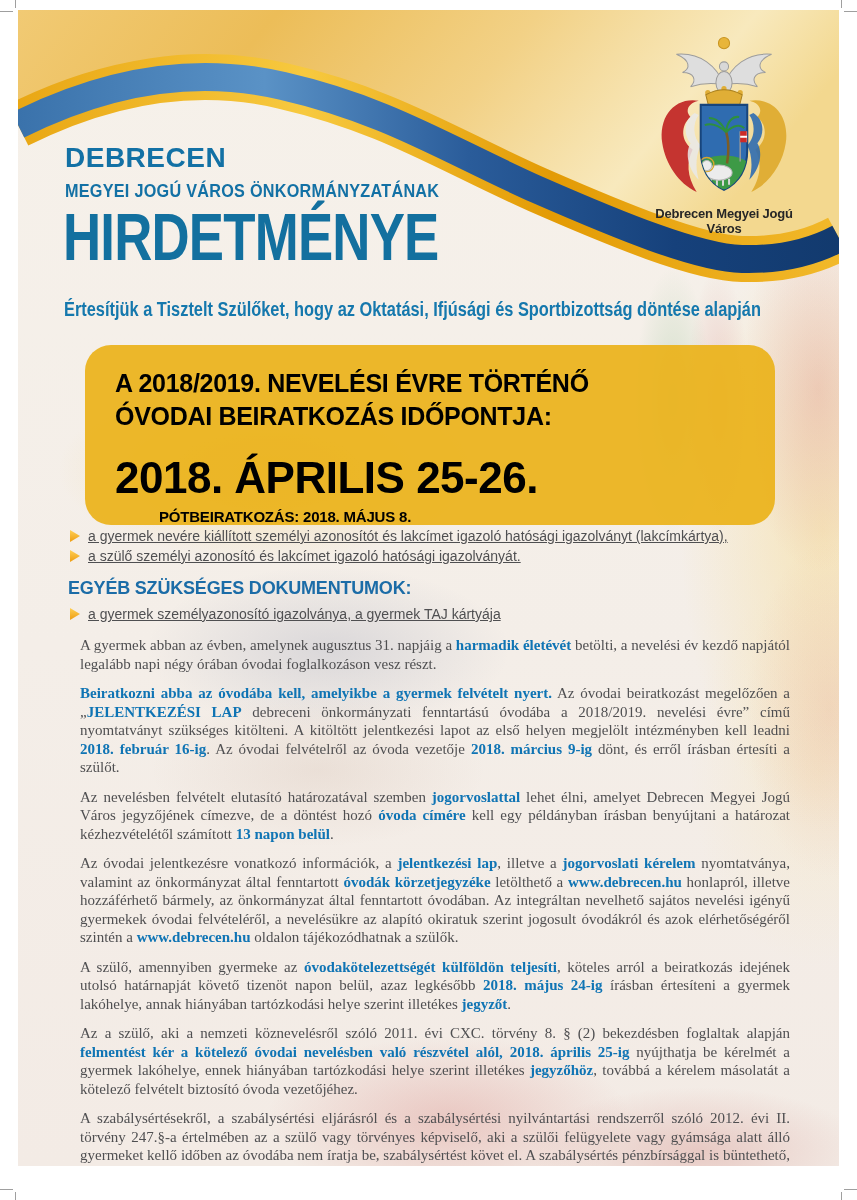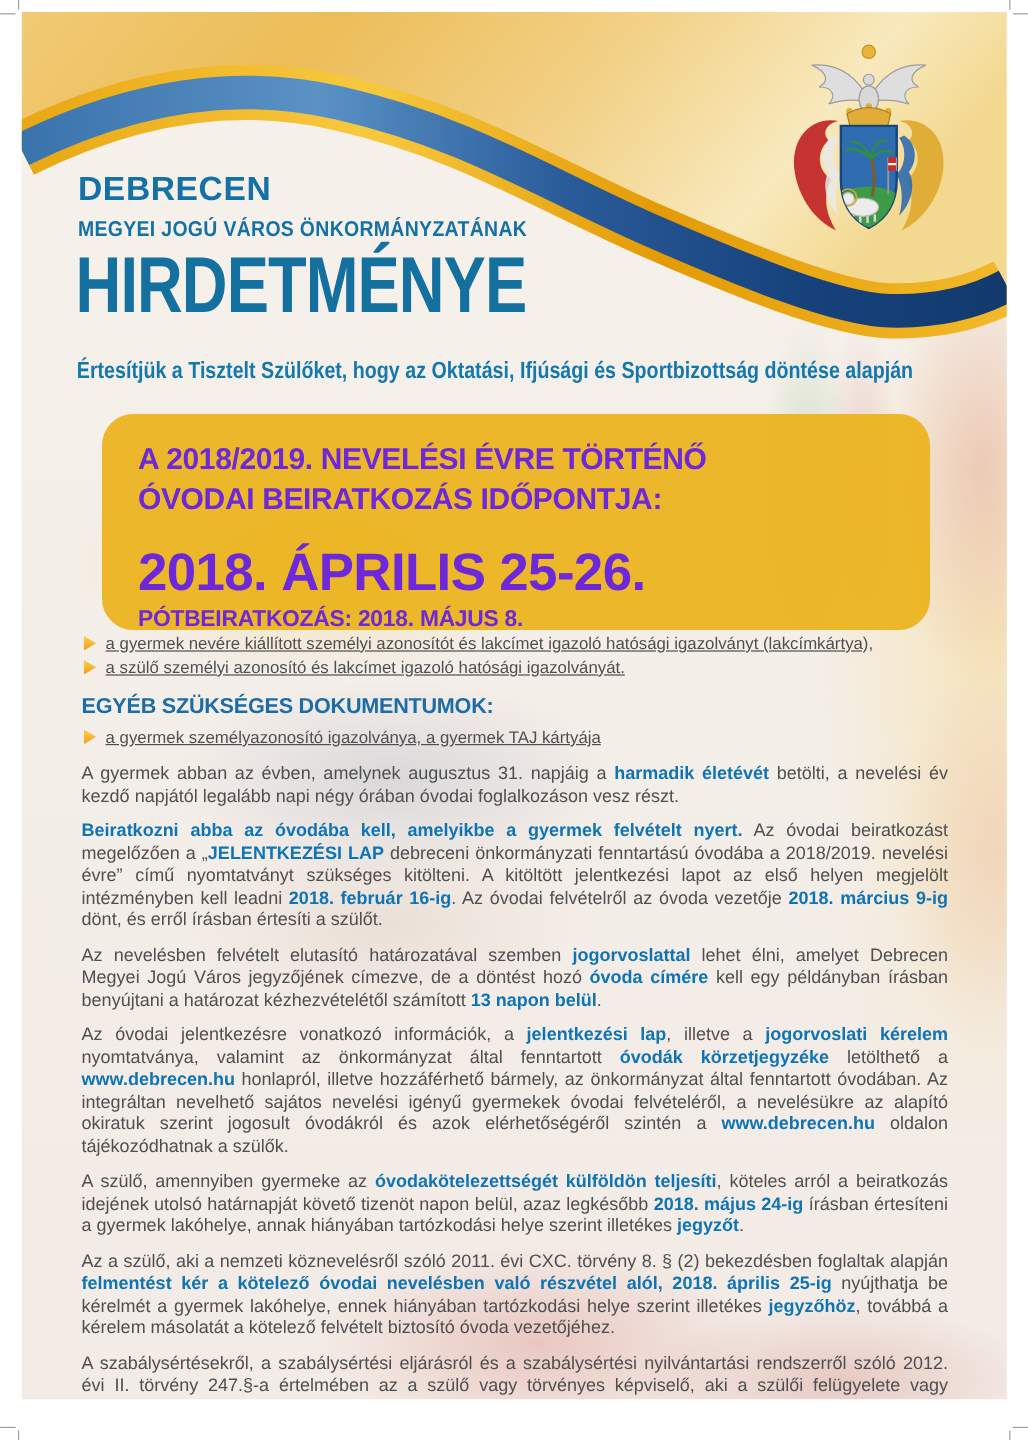--- a/index.html
+++ b/index.html
@@ -35,35 +35,35 @@
   .emblem-caption{margin-top:2px;font-size:13px;font-weight:bold;color:#262626;letter-spacing:-0.2px;}
   
   .city{position:absolute;left:47px;top:132px;font-size:28px;font-weight:bold;color:#1371a5;letter-spacing:0.5px;}
   .org{position:absolute;left:47px;top:171px;font-size:18px;font-weight:bold;color:#1371a5;white-space:nowrap;transform:scaleX(.9);transform-origin:0 0;letter-spacing:0.3px;}
   .big-title{position:absolute;left:45px;top:193px;font-size:66px;font-weight:bold;color:#13709f;white-space:nowrap;transform:scaleX(.8);transform-origin:0 0;letter-spacing:-1px;line-height:68px;}
   .lead{position:absolute;left:46px;top:288px;font-size:19.5px;font-weight:bold;color:#1578ad;white-space:nowrap;transform:scaleX(.84);transform-origin:0 0;}
   
   .date-box{
     position:absolute;left:67px;top:335px;width:690px;height:180px;border-radius:26px;
     background:rgba(235,179,27,0.93);
-    color:#6d28d9;padding:22px 0 0 30px;box-sizing:border-box;
+    color:#000000;padding:22px 0 0 30px;box-sizing:border-box;
   }
   .date-box .l1{font-size:25px;font-weight:bold;line-height:33px;letter-spacing:-0.3px;}
   .date-box .date{font-size:44px;font-weight:bold;line-height:54px;letter-spacing:-0.5px;margin-top:18px;}
-  .date-box .extra{font-size:19px;font-weight:bold;line-height:24px;letter-spacing:-0.2px;}
+  .date-box .extra{font-size:15px;font-weight:bold;line-height:24px;letter-spacing:-0.2px;margin-left:44px;}
   
   .body-copy{position:absolute;left:50px;top:516px;width:722px;}
   .section-h{font-size:18px;font-weight:bold;color:#1b6ca7;margin:0 0 5px 0;letter-spacing:-0.2px;}
   ul.bullets{list-style:none;margin:0 0 12px 0;padding:0;}
   ul.bullets li{display:flex;align-items:flex-start;font-size:14px;line-height:20px;color:#4f4f51;text-decoration:underline;}
   .arrow{width:10px;height:12px;flex:none;margin:4px 8px 0 2px;
     background:linear-gradient(180deg,#ffd054,#ee9d12);
     clip-path:polygon(0 0,100% 50%,0 100%);}
   .mt{margin-top:0;}
-  .body-copy p{font-size:15px;line-height:18.5px;color:#4f4f51;text-align:justify;margin:0 0 11px 0;}
+  .body-copy p{font-size:15px;line-height:18.5px;color:#4f4f51;text-align:justify;margin:0 0 11px 12px;font-family:Liberation Serif, serif;}
   .body-copy p:first-of-type{margin-top:3px;}
   .hl{color:#0f74b4;font-weight:bold;}
 </style>
 </head>
 <body>
 
 <div class="cm" style="left:0;top:11px;width:13px;height:1px;"></div>
 <div class="cm" style="left:15px;top:0;width:1px;height:8px;"></div>
 <div class="cm" style="right:0;top:11px;width:13px;height:1px;"></div>
 <div class="cm" style="right:15px;top:0;width:1px;height:8px;"></div>
@@ -135,20 +135,21 @@
         <path d="M87,99 C80,92 72,90 66,92 M87,99 C82,88 76,85 70,85 M87,99 C88,88 94,83 100,84 M87,99 C94,92 101,91 105,95" stroke="#2e8f3e" stroke-width="2" fill="none"></path>
         <path d="M101,98 V128" stroke="#9a9a9a" stroke-width="1.5"></path>
         <rect x="101" y="98" width="15" height="11" fill="#cd2b27"></rect>
         <path d="M108.5,98 V109 M101,103.5 H116" stroke="#ffffff" stroke-width="2"></path>
         <path d="M72,145 v6 M78,146 v6 M84,146 v6 M90,145 v6" stroke="#d8d8d8" stroke-width="2"></path>
         <ellipse cx="80" cy="139" rx="13" ry="7.5" fill="#ececec" stroke="#b9b9b9" stroke-width="1"></ellipse>
         <circle cx="68" cy="131" r="7" fill="none" stroke="#d8a72c" stroke-width="1.3"></circle>
         <circle cx="68" cy="132" r="5" fill="#ececec" stroke="#b9b9b9" stroke-width="1"></circle>
       </g>
     </svg>
+    <div class="emblem-caption">Debrecen Megyei Jogú Város</div>
   </div>
 
   <div class="city">DEBRECEN</div>
   <div class="org">MEGYEI JOGÚ VÁROS ÖNKORMÁNYZATÁNAK</div>
   <div class="big-title">HIRDETMÉNYE</div>
   <div class="lead">Értesítjük a Tisztelt Szülőket, hogy az Oktatási, Ifjúsági és Sportbizottság döntése alapján</div>
 
   <div class="date-box">
     <div class="l1">A 2018/2019. NEVELÉSI ÉVRE TÖRTÉNŐ</div>
     <div class="l1">ÓVODAI BEIRATKOZÁS IDŐPONTJA:</div>

